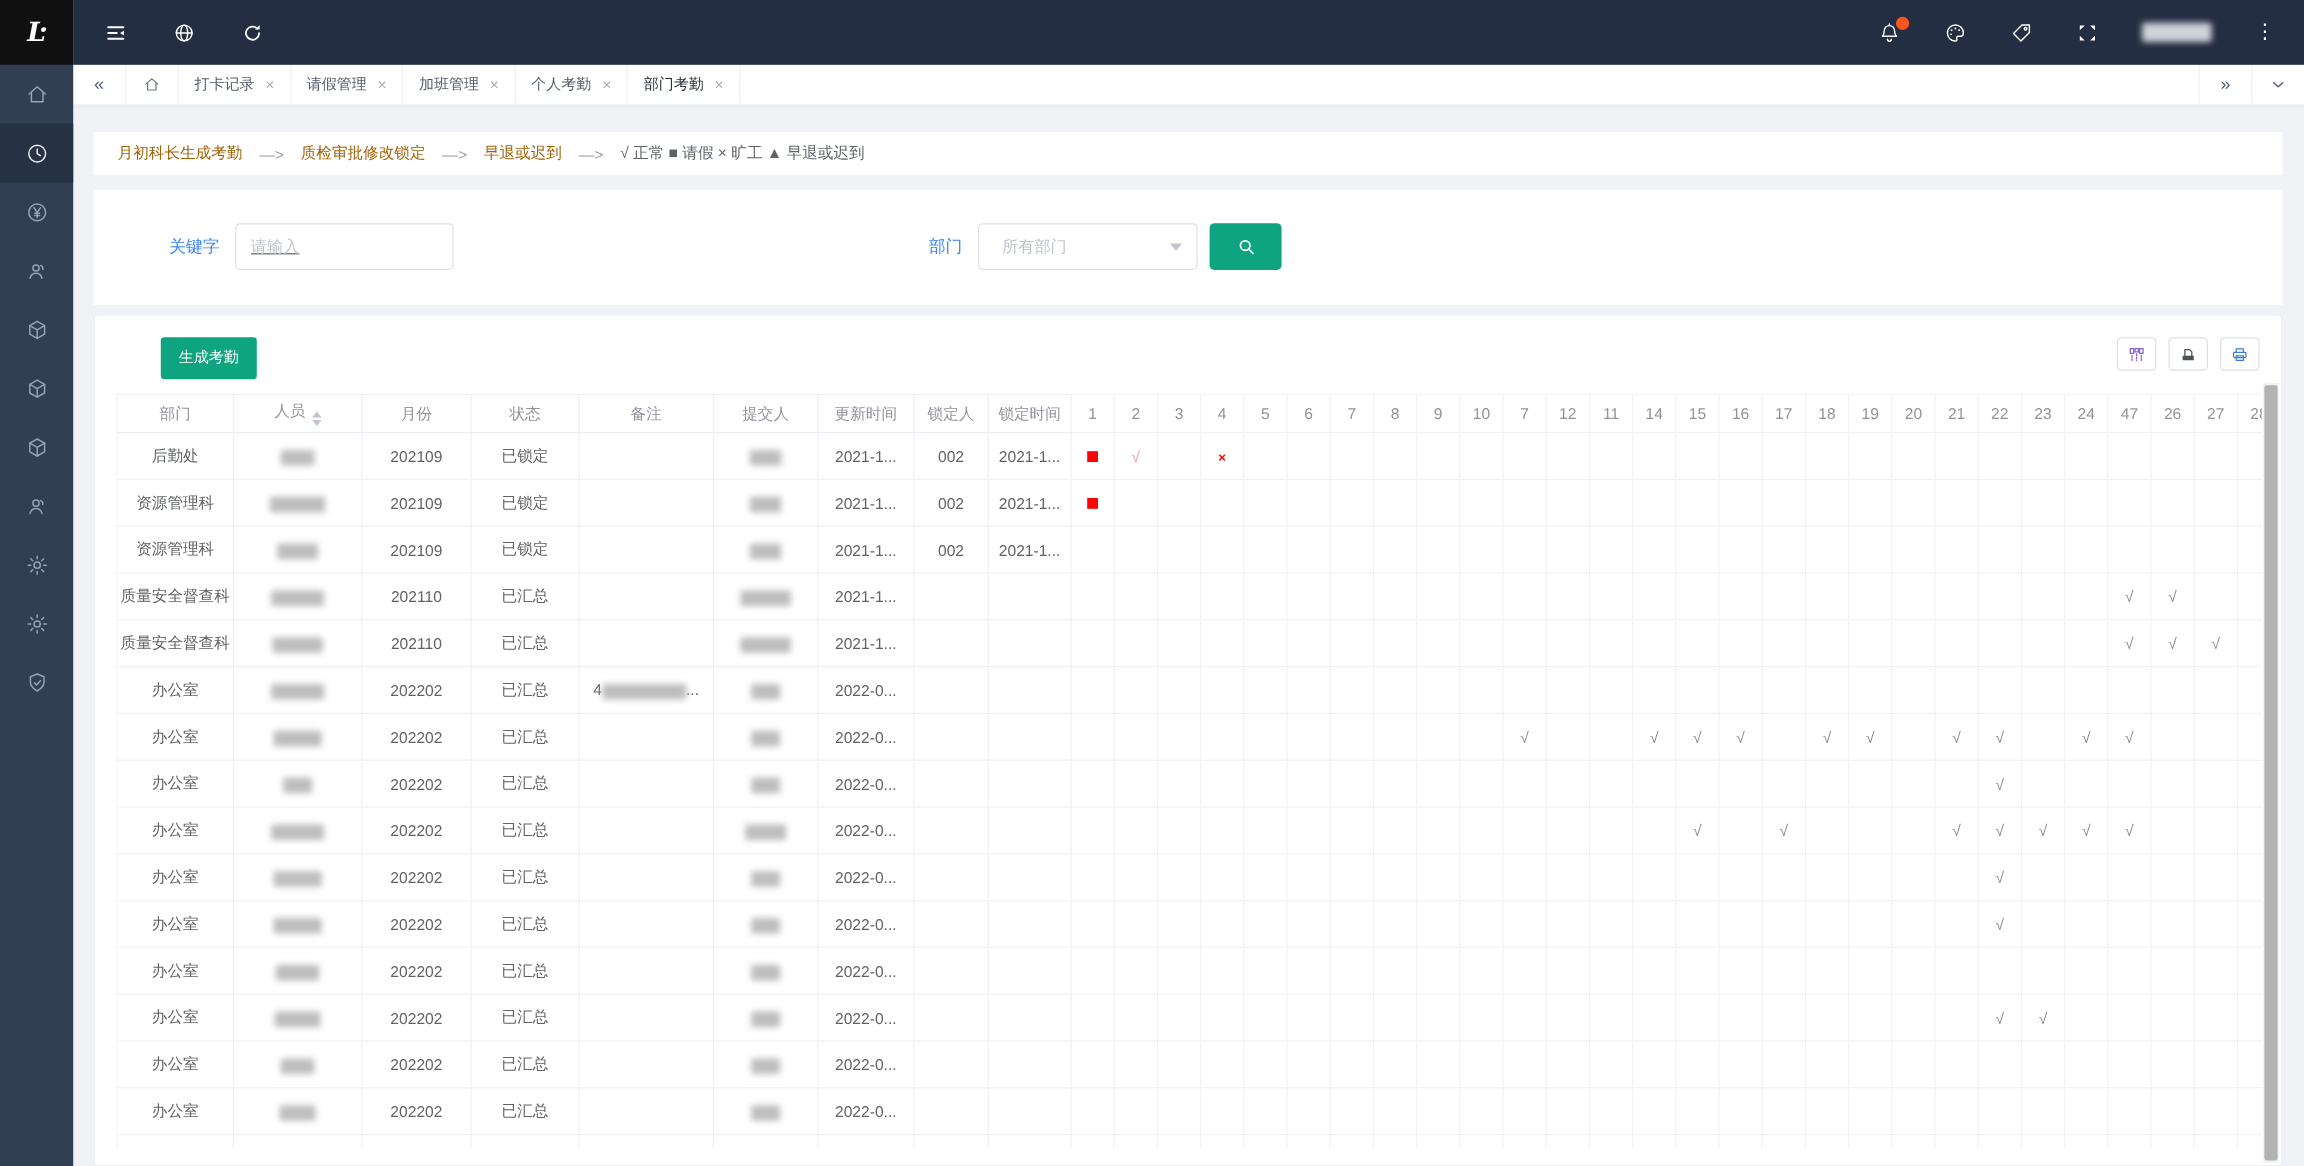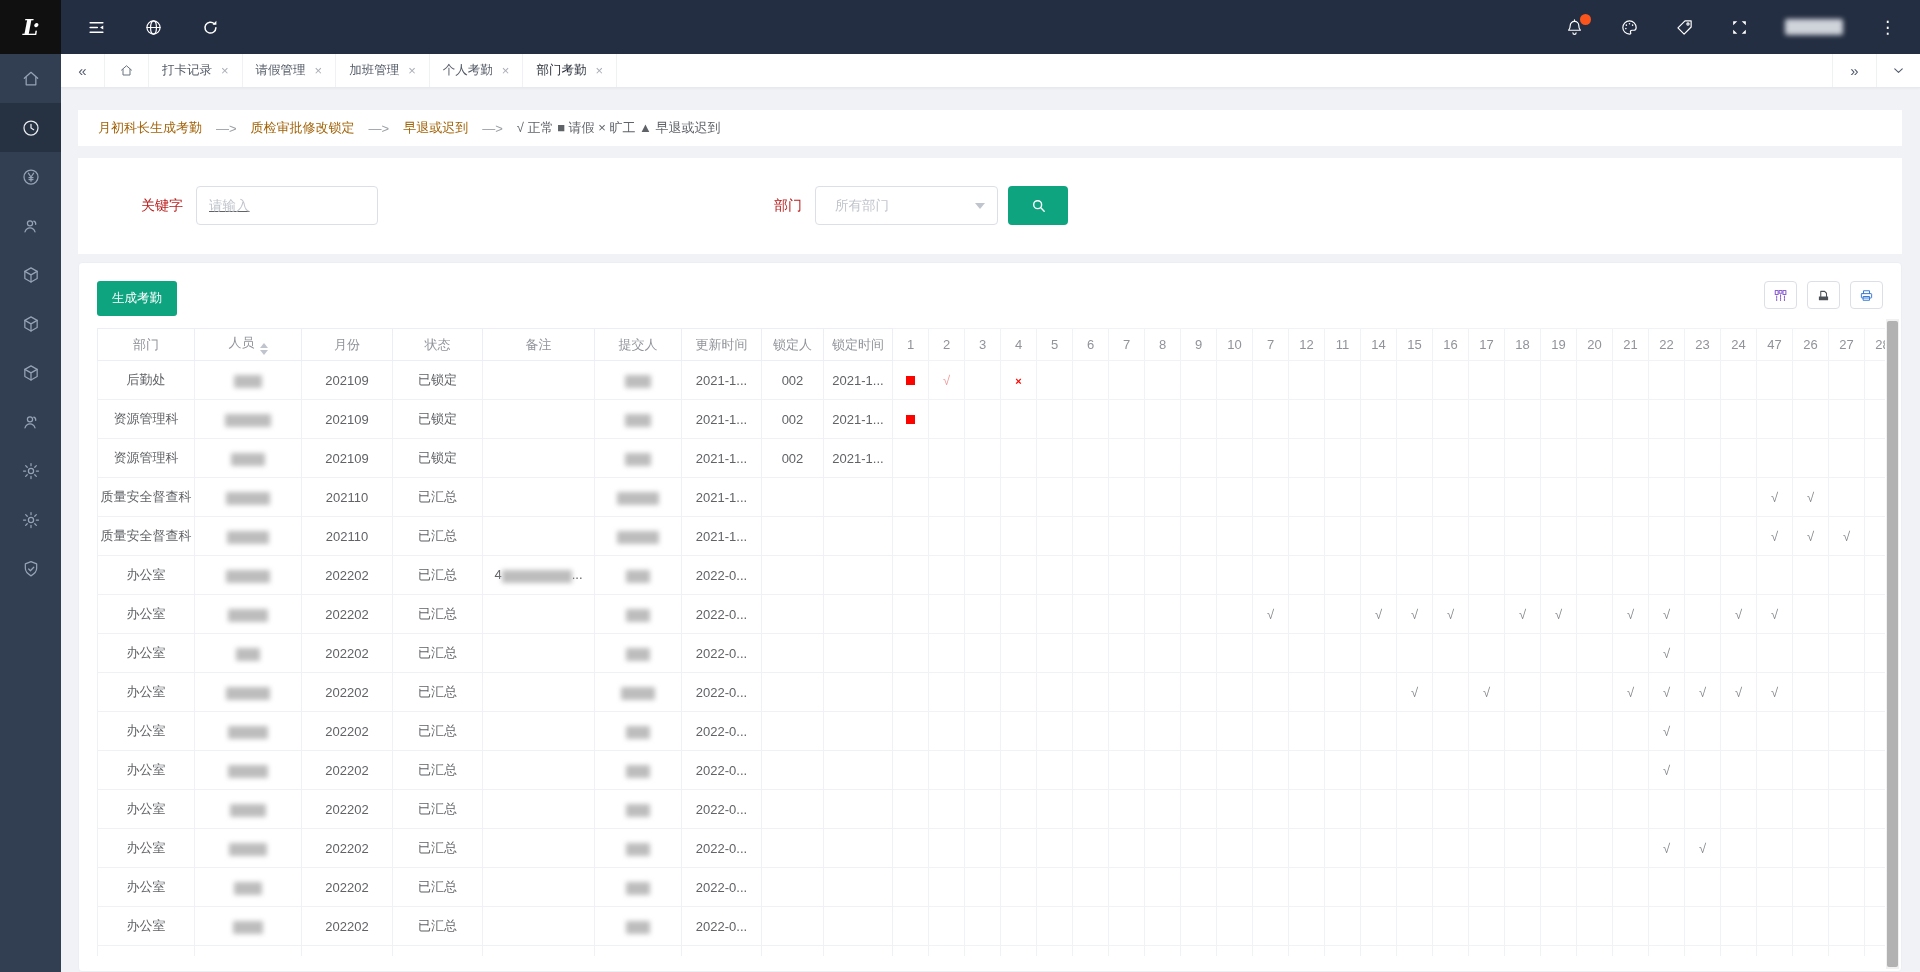--- a/index.html
+++ b/index.html
@@ -40,34 +40,34 @@
   
   .bc-card { position:absolute; left:78px; top:110px; width:1824px; height:36px; background:#fff;
              display:flex; align-items:center; padding-left:20px; font-size:13px; color:#5f6368; }
   .bc-card .arrow { color:#9aa0a6; margin:0 14px; }
   .bc-card .step { color:#a16207; }
   .bc-card .legend { color:#5f6368; }
 
   
   .form-card { position:absolute; left:78px; top:158px; width:1824px; height:96px; background:#fff; }
   .ff { position:absolute; top:28px; display:flex; align-items:center; height:39px; }
-  .ff label { font-size:14px; color:#b91c1c; margin-right:13px; white-space:nowrap; }
+  .ff label { font-size:14px; color:#3b82f6; margin-right:13px; white-space:nowrap; }
   .inp { height:39px; border:1px solid #dcdfe6; border-radius:4px; padding:0 12px; font-size:13.5px; color:#606266;
          font-family:inherit; outline:none; background:#fff; }
   .inp::placeholder { color:#c0c4cc; }
   .sel { display:flex; align-items:center; justify-content:space-between; cursor:pointer; }
   .sel .ph { color:#c0c4cc; font-size:13.5px; }
   .caret { width:0; height:0; border-left:5px solid transparent; border-right:5px solid transparent; border-top:6px solid #c0c4cc; }
   .btn-search { position:absolute; left:930px; top:28px; width:60px; height:39px; background:#0fa480; border:none;
                 border-radius:4px; display:flex; align-items:center; justify-content:center; cursor:pointer; }
 
   
   .table-card { position:absolute; left:78px; top:262px; width:1824px; height:710px; background:#fff;
                 border:1px solid #ebeef5; border-radius:4px; padding:18px; }
-  .tc-toolbar { display:flex; align-items:flex-start; }
+  .tc-toolbar { display:flex; align-items:flex-start;margin-left:37px; }
   .btn-gen { background:#0fa480; color:#fff; font-size:12.5px; border:none; border-radius:3px; padding:9px 15px;
              cursor:pointer; font-family:inherit; }
   .tc-tools { margin-left:auto; display:flex; gap:10px; }
   .tool-btn { width:33px; height:28px; border:1px solid #dcdfe6; border-radius:4px; background:#fff; display:flex;
               align-items:center; justify-content:center; cursor:pointer; }
   .tool-btn svg { width:15px; height:15px; }
 
   .table-wrap { margin-top:12px; overflow:hidden; width:1788px; height:628px; }
   table { border-collapse:collapse; table-layout:fixed; width:1803px; }
   th { font-weight:400; color:#909399; font-size:13px; height:32px; border:1px solid #ebeef5; background:#fff; white-space:nowrap; overflow:hidden; }

